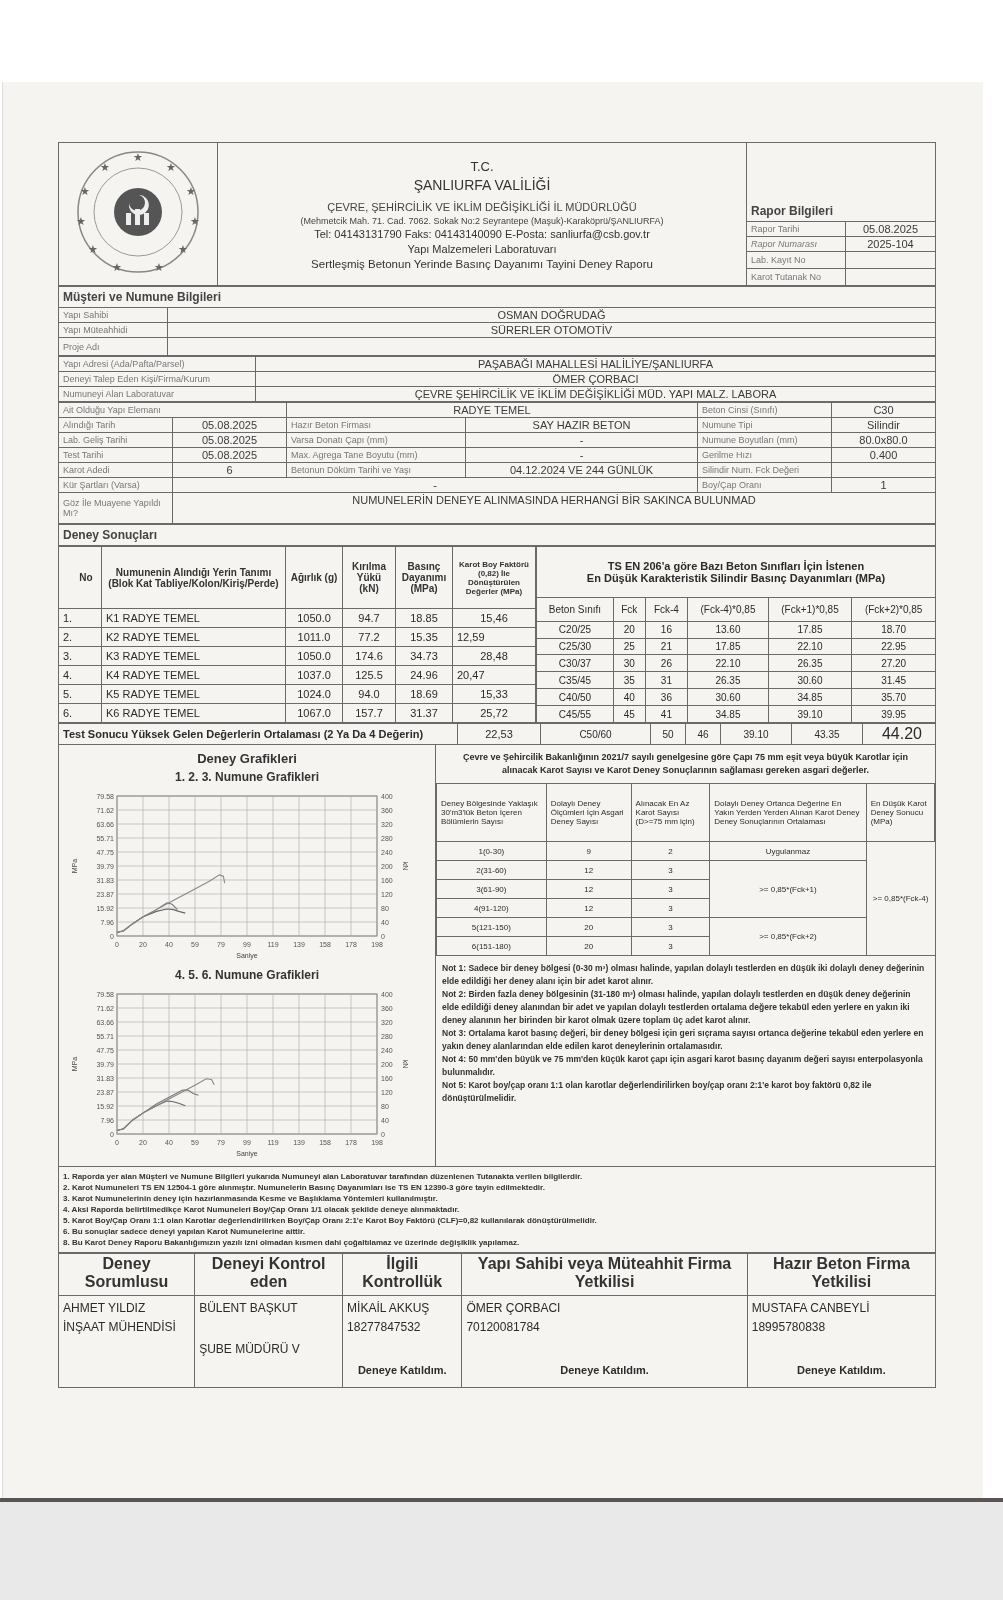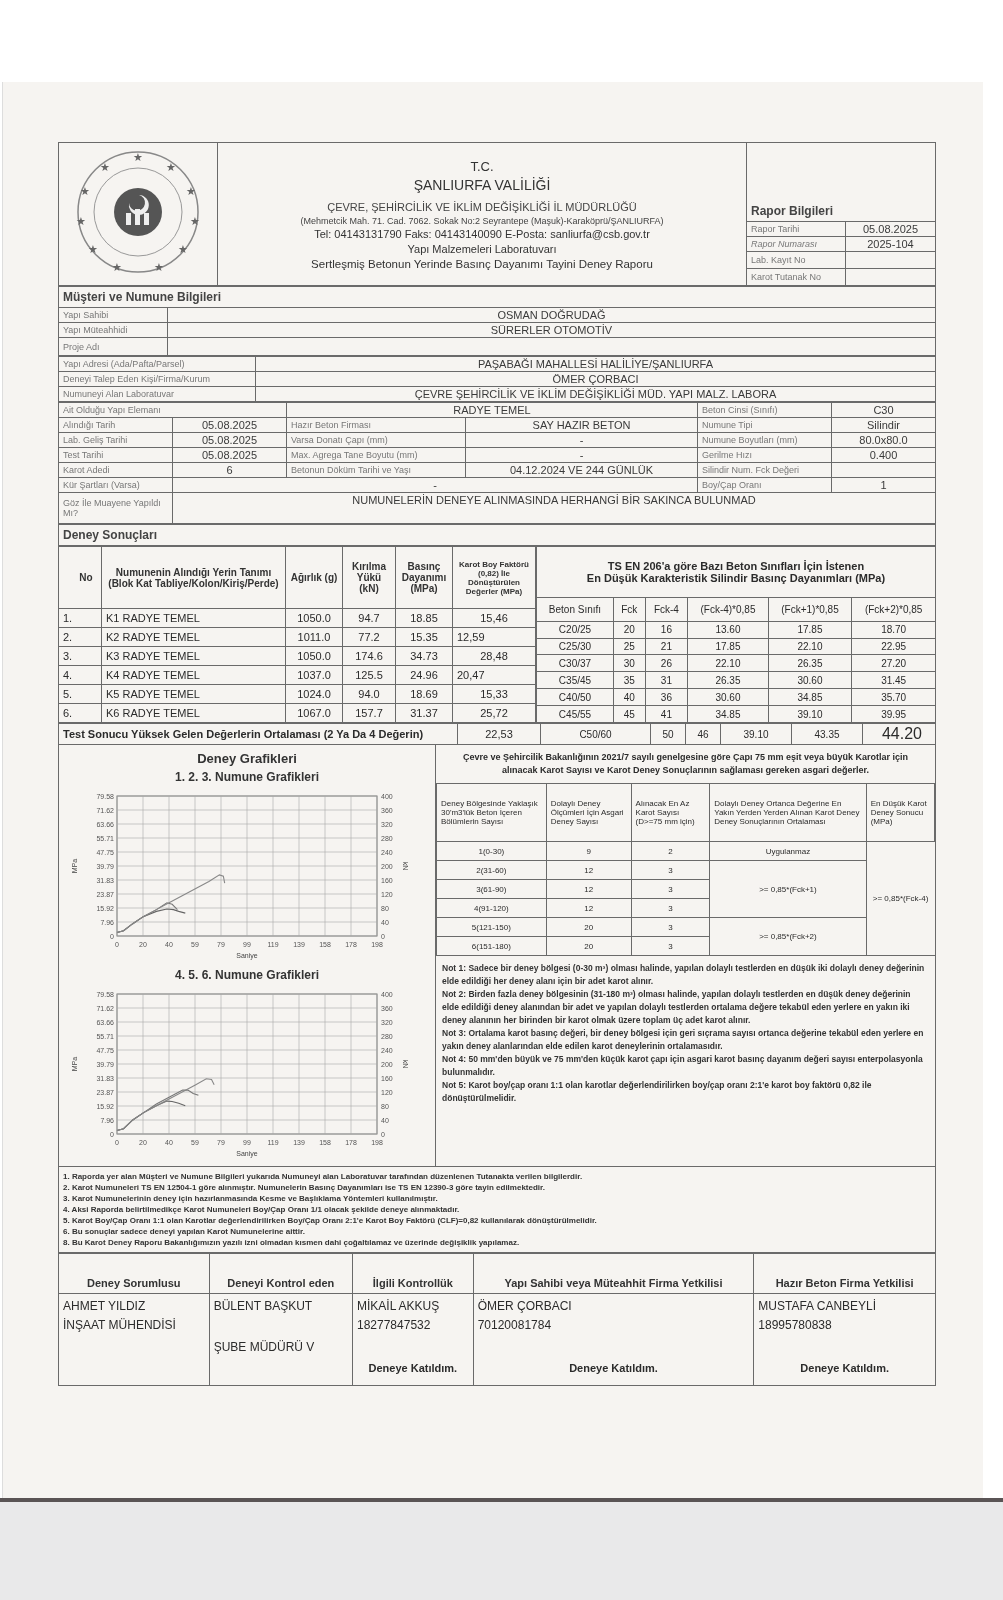--- a/index.html
+++ b/index.html
@@ -16,21 +16,21 @@
   .center{text-align:center;}
   .sec{font-size:12px;font-weight:bold;color:#444;padding:3px 4px;}
   .lbl{font-size:9px;color:#777;}
   .val{font-size:11px;color:#3a3a3a;text-align:center;}
   .rt td{font-size:11px;height:16px;}
   .rt th{font-size:10px;font-weight:bold;color:#333;}
   .std td{font-size:10px;}
   .notes{font-size:8.5px;line-height:13px;font-weight:bold;color:#333;padding:6px 6px;}
   .foot{font-size:8px;line-height:11px;font-weight:bold;color:#333;padding:4px 4px;}
   .sig td{vertical-align:top;font-size:12px;}
-  .sig th{font-size:11px;font-weight:bold;color:#333;height:34px;vertical-align:bottom;padding-bottom:4px;margin-left:34px;}
+  .sig th{font-size:16px;font-weight:bold;color:#333;height:34px;vertical-align:bottom;padding-bottom:4px;margin-left:34px;}
   .logo{width:150px;height:130px;}
   .chart-title{font-size:13px;font-weight:bold;text-align:center;color:#333;}
   svg text{font-family:"Liberation Sans",sans-serif;}
 </style>
 </head>
 <body>
 
 <div class="topband"></div>
 <div class="paper"></div>
 <div class="bottomedge"></div>

